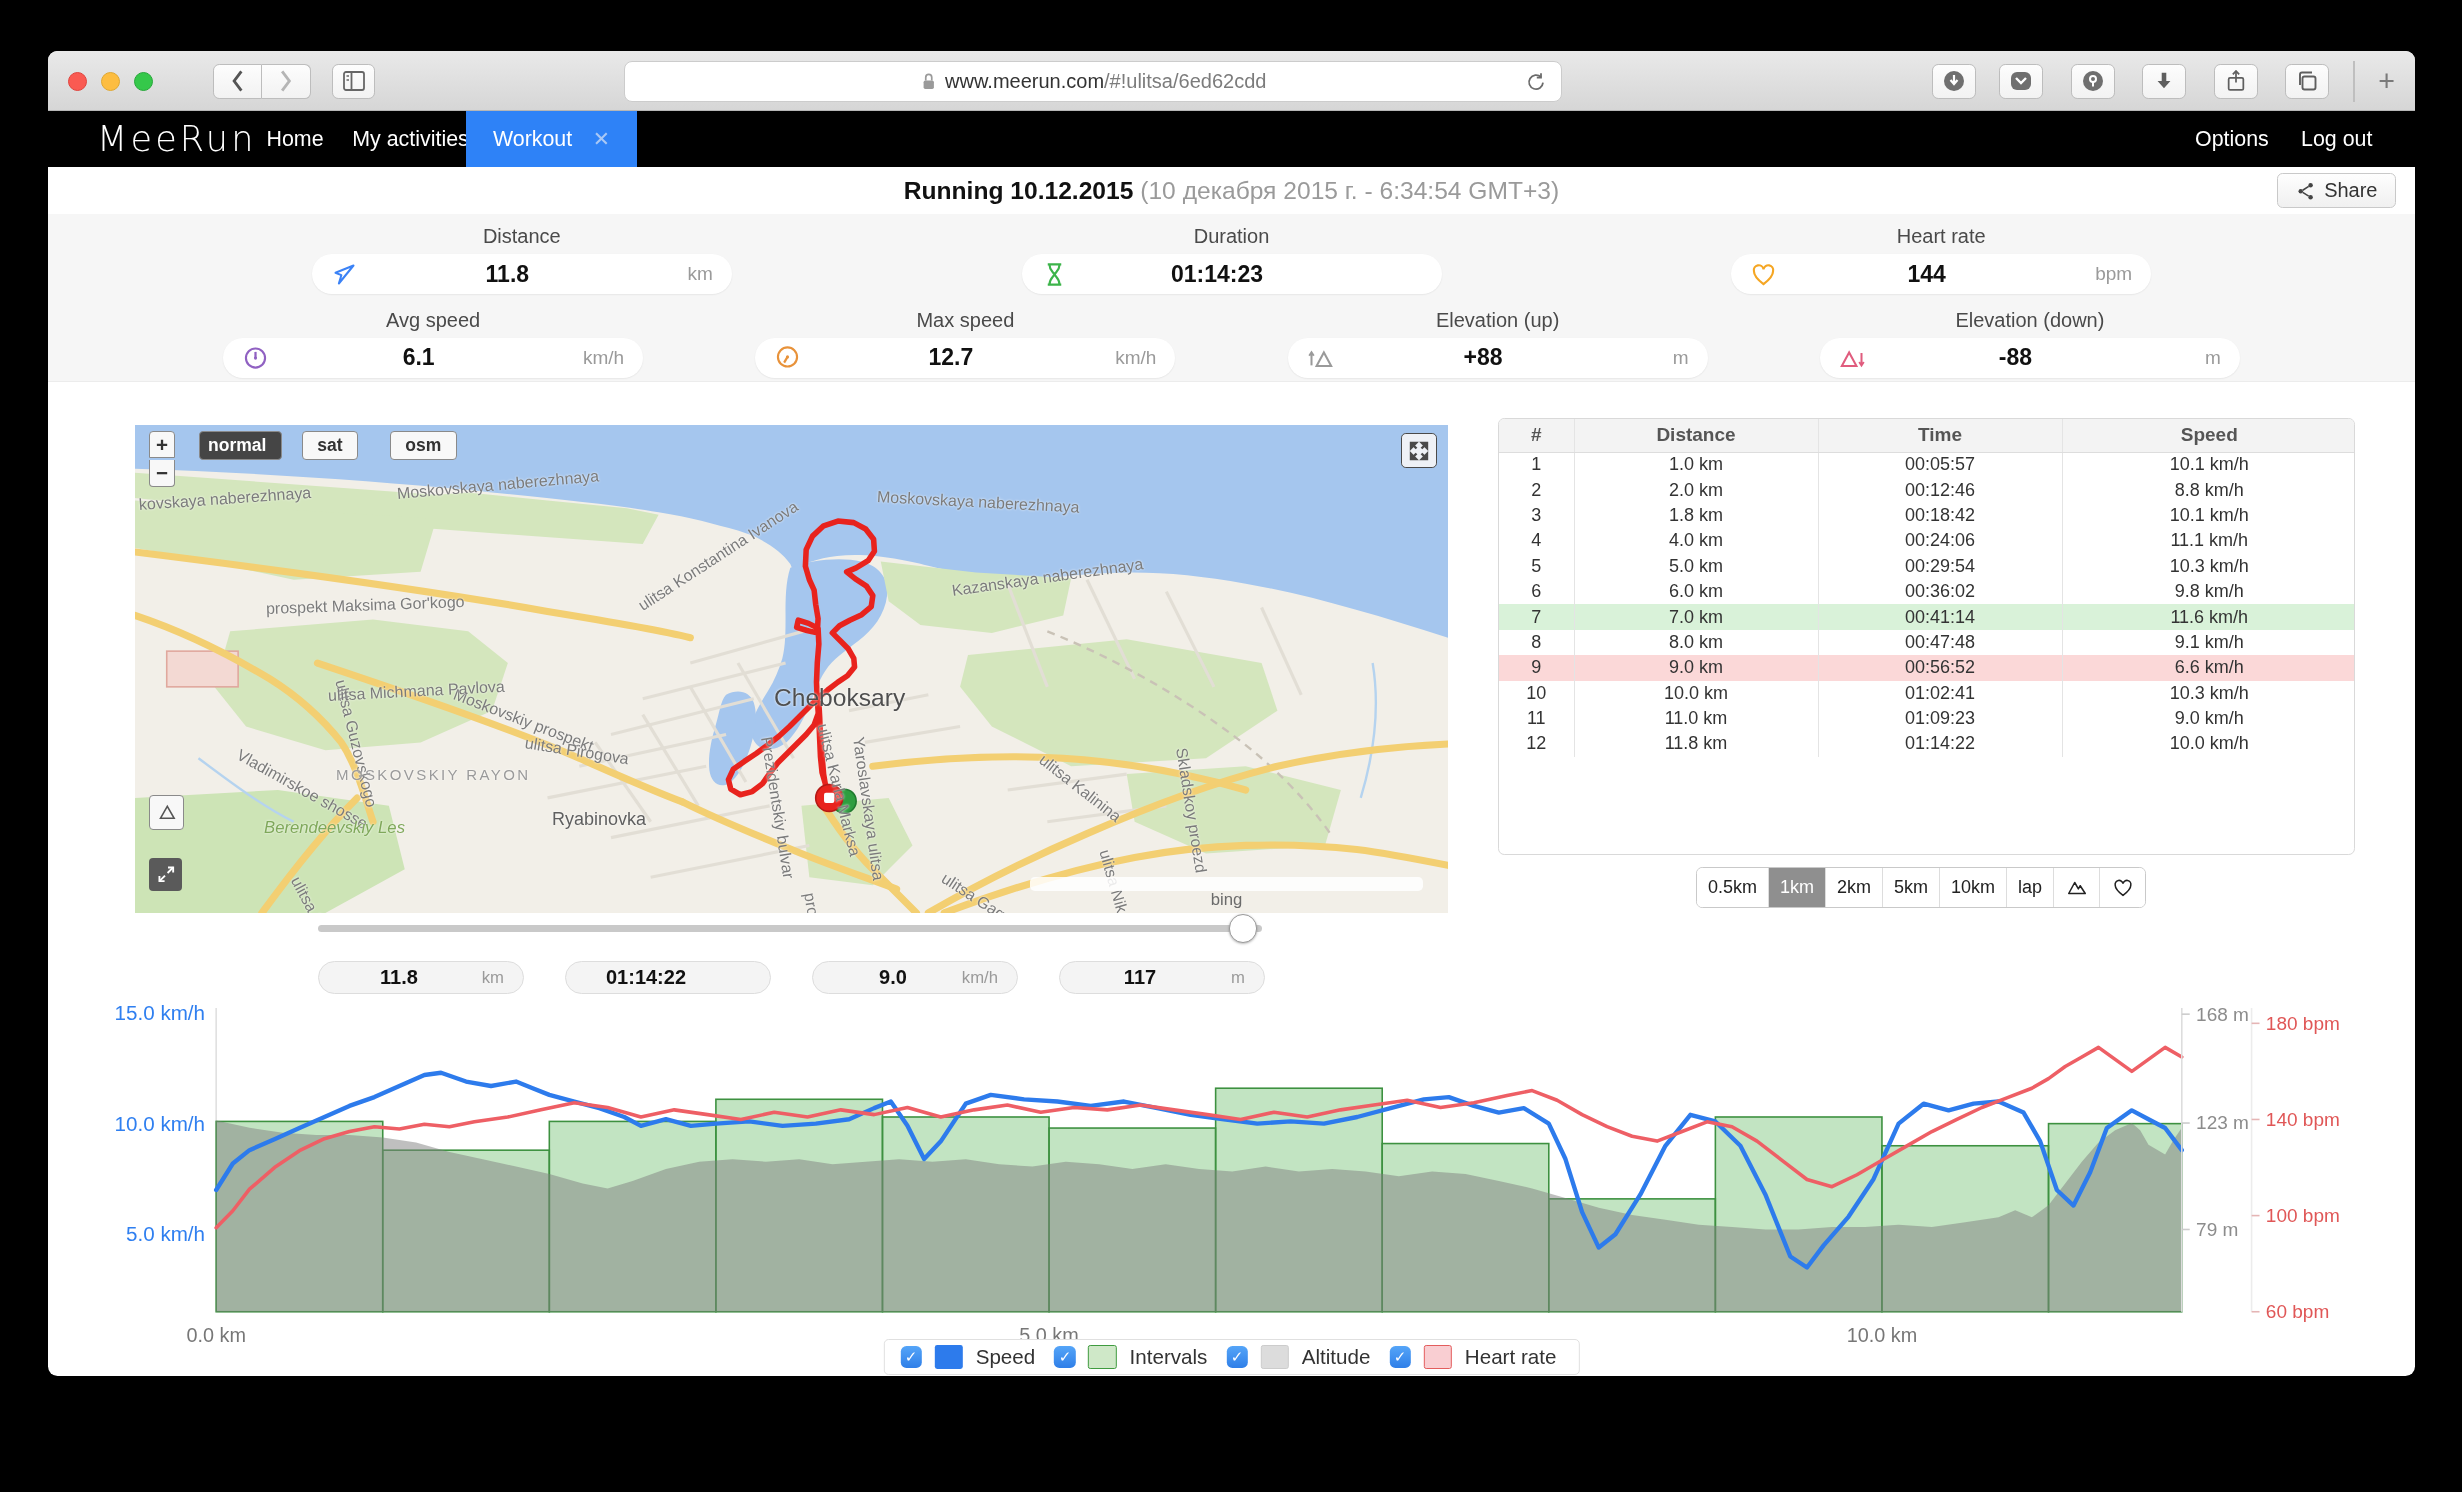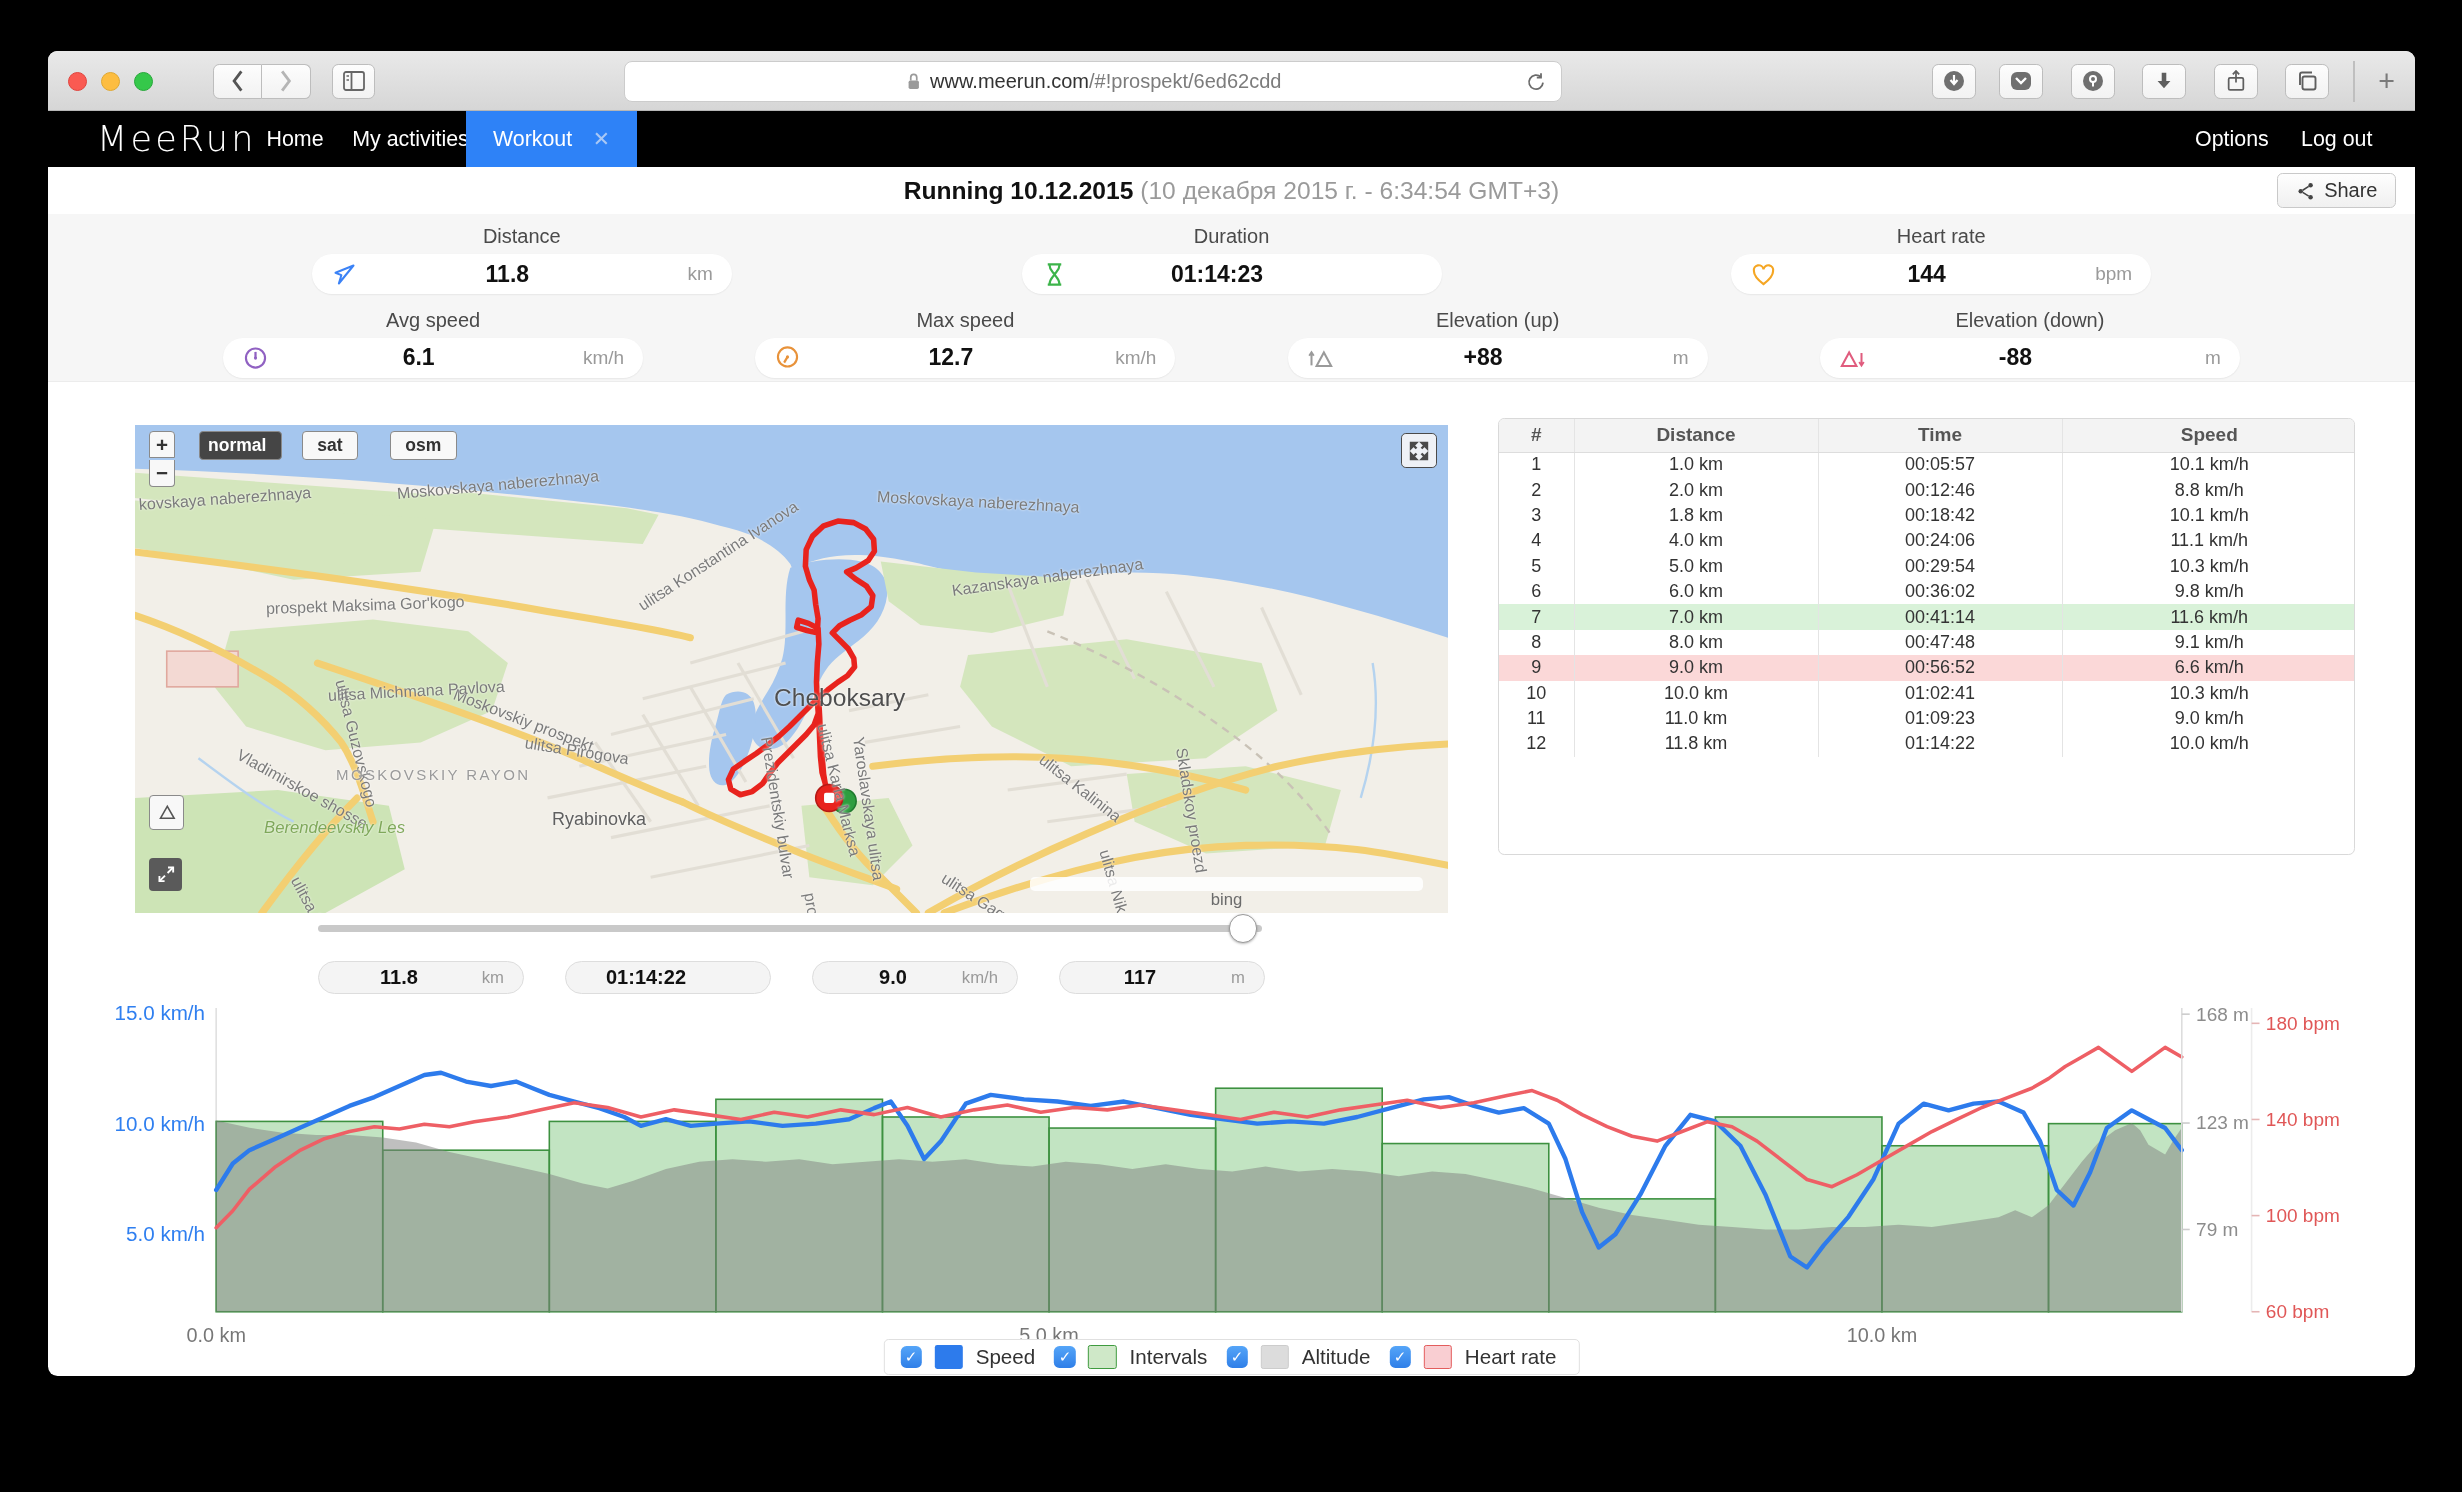--- a/index.html
+++ b/index.html
@@ -131,21 +131,21 @@
           <line x1="4.5" y1="10" x2="7" y2="10" stroke="#666" stroke-width="1.6"></line>
         </svg>
     </div>
 
     <div class="urlbar">
       <svg width="17.5" height="20.6" viewBox="0 0 20 24" style="margin-right:8px;">
           <rect x="4" y="11" width="12" height="10" rx="2" fill="#9a9a9a"></rect>
           <path d="M6.5 11 V7.5 A3.5 3.5 0 0 1 13.5 7.5 V11" fill="none" stroke="#9a9a9a" stroke-width="2"></path>
         </svg>
       <span>www.meerun.com</span>
-        <span class="path">/#!prospekt/6ed62cdd</span>
+        <span class="path">/#!ulitsa/6ed62cdd</span>
       <span class="url-refresh">
         <svg width="24" height="25.4" viewBox="0 0 24 24">
             <path d="M17 6.5 A7 7 0 1 0 19 12" fill="none" stroke="#6b6b6b" stroke-width="1.8"></path>
             <polyline points="17,2.5 17,7 12.8,7" fill="none" stroke="#6b6b6b" stroke-width="1.8"></polyline>
           </svg>
       </span>
     </div>
 
     <div class="chrome-btn" style="left:1884px;width:44px;">
       <svg width="24" height="24" viewBox="0 0 24 24">
@@ -521,20 +521,38 @@
           <tr>
             <td>12</td>
             <td>11.8 km</td>
             <td>01:14:22</td>
             <td>10.0 km/h</td>
           </tr>
         </tbody>
     </table>
   </div>
 
+  <div class="seggroup" id="seggroup">
+      <div class="seg-btn">0.5km</div>
+      <div class="seg-btn active">1km</div>
+      <div class="seg-btn">2km</div>
+      <div class="seg-btn">5km</div>
+      <div class="seg-btn">10km</div>
+      <div class="seg-btn">lap</div>
+      <div class="seg-btn">
+        <svg width="22" height="22" viewBox="0 0 24 24">
+          <path d="M3 18 L9.5 6 L13.5 13 L15.5 9.5 L21 18 Z" fill="none" stroke="#222" stroke-width="1.7" stroke-linejoin="round"></path>
+        </svg>
+      </div>
+      <div class="seg-btn">
+        <svg width="22" height="22" viewBox="0 0 24 24">
+          <path d="M12 20 C5.5 15 3.5 11.8 3.5 8.9 A4.2 4.2 0 0 1 12 7.2 A4.2 4.2 0 0 1 20.5 8.9 C20.5 11.8 18.5 15 12 20 Z" fill="none" stroke="#222" stroke-width="1.7"></path>
+        </svg>
+      </div>
+    </div>
 
   <div class="track">
     <div class="handle" id="slider-handle" style="left: calc(98% - 14.3px);"></div>
   </div>
   <div class="readouts">
     <div class="ro">
         <span class="val">11.8</span>
         <span class="unit">km</span>
       </div>
     <div class="ro">

